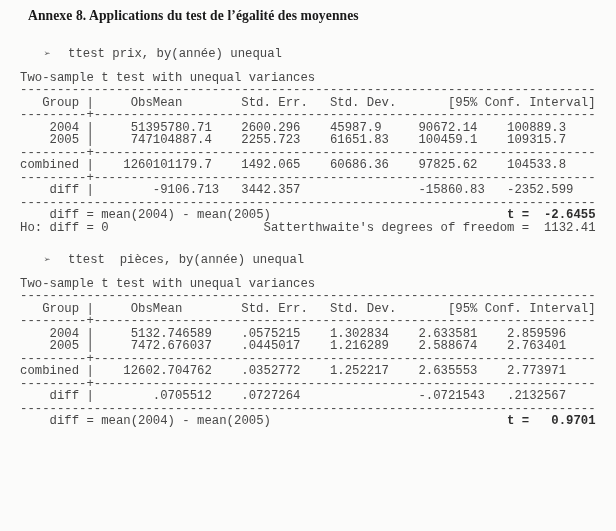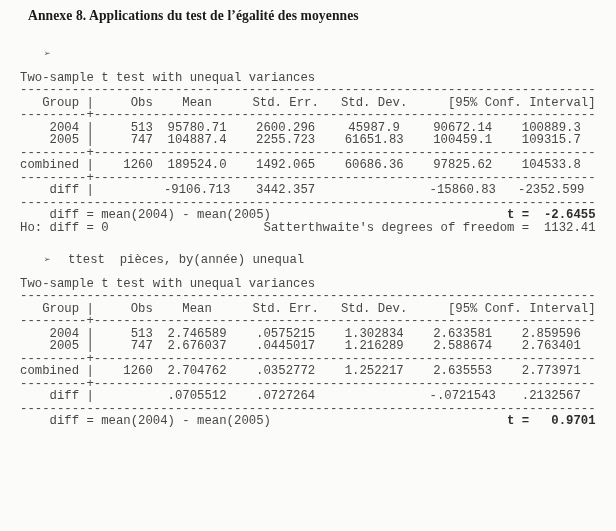--- a/index.html
+++ b/index.html
@@ -46,21 +46,21 @@
     padding-left: 24px;
     color: #4f4f4f;
     font-size: 11px;
   }
   .block2 .cmd-line { margin-top: 20px; }
   .stata-out { width: 78ch; }
   .trow { display: flex; }
   .c-group { display: inline-block; width: 8ch;  text-align: right; }
   .c-bar   { display: inline-block; width: 2ch;  text-align: right; }
   .c-obs   { display: inline-block; width: 8ch;  text-align: right; }
-  .c-num   { display: inline-block; width: 12ch; text-align: center; }
+  .c-num   { display: inline-block; width: 12ch; text-align: left; }
   .c-ci    { display: inline-block; width: 24ch; text-align: right; }
   .rule { width: 78ch; overflow: hidden; }
   .stat-line { display: flex; justify-content: space-between; width: 78ch; }
   .indent4 { padding-left: 4ch; }
   .t-group { display: inline-flex; }
   .rval { display: inline-block; width: 9ch; text-align: right; }
   .bold { font-weight: bold; color: #2d2d2d; }
   .hyp-rows { margin-top: 8px; width: 78ch; display: flex; }
   .hyp-col { display: inline-block; text-align: center; }
   .hyp-col.w1 { width: 20ch; }
@@ -72,20 +72,21 @@
 <body>
 
 <div class="page">
 
   <h1 class="doc-title">Annexe 8. Applications du test de l’égalité des moyennes</h1>
 
   <section class="test-block block1">
 
     <div class="mono cmd-line">
       <span class="cmd-arrow">➢</span>
+      <span>ttest prix, by(année) unequal</span>
     </div>
 
     <div class="stata-out">
       <div class="mono-line">Two-sample t test with unequal variances</div>
       <div class="mono-line rule">------------------------------------------------------------------------------</div>
 
       <div class="mono-line trow">
         <span class="c-group">Group</span>
         <span class="c-bar">|</span>
         <span class="c-obs">Obs</span>
@@ -115,21 +116,21 @@
         <span class="c-num">61651.83</span>
         <span class="c-num">100459.1</span>
         <span class="c-num">109315.7</span>
       </div>
       <div class="mono-line rule">---------+--------------------------------------------------------------------</div>
 
       <div class="mono-line trow">
         <span class="c-group">combined</span>
         <span class="c-bar">|</span>
         <span class="c-obs">1260</span>
-        <span class="c-num">189524.0</span>
+        <span class="c-num">101179.7</span>
         <span class="c-num">1492.065</span>
         <span class="c-num">60686.36</span>
         <span class="c-num">97825.62</span>
         <span class="c-num">104533.8</span>
       </div>
       <div class="mono-line rule">---------+--------------------------------------------------------------------</div>
 
       <div class="mono-line trow">
         <span class="c-group">diff</span>
         <span class="c-bar">|</span>

